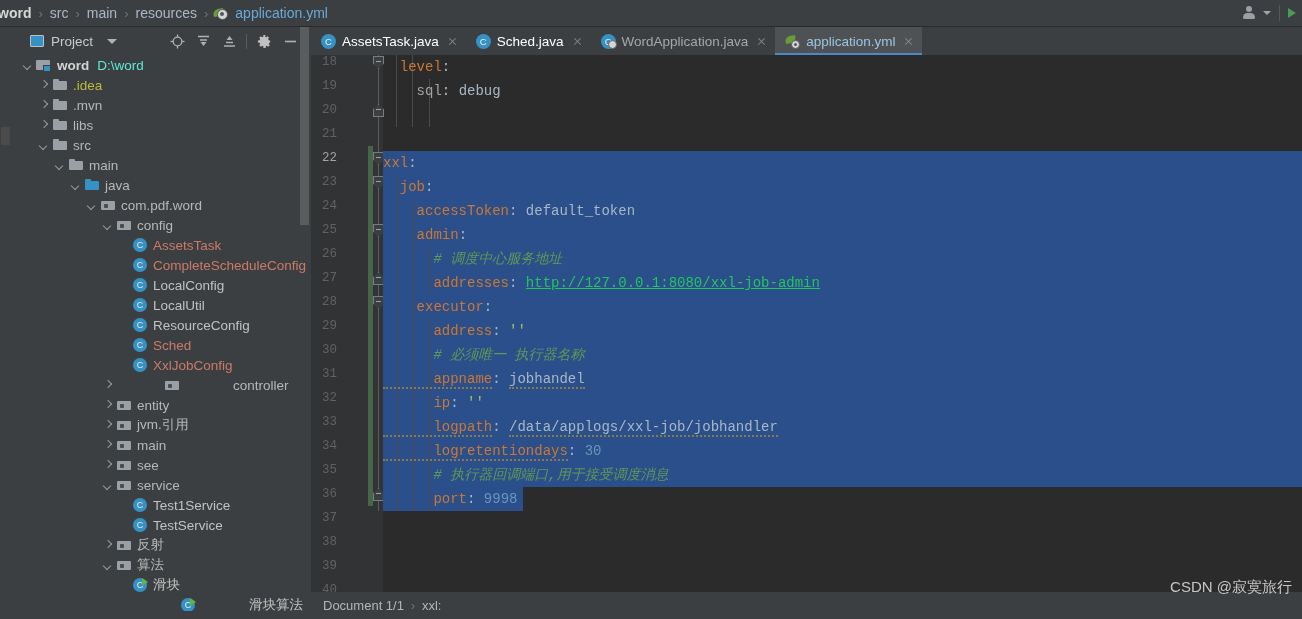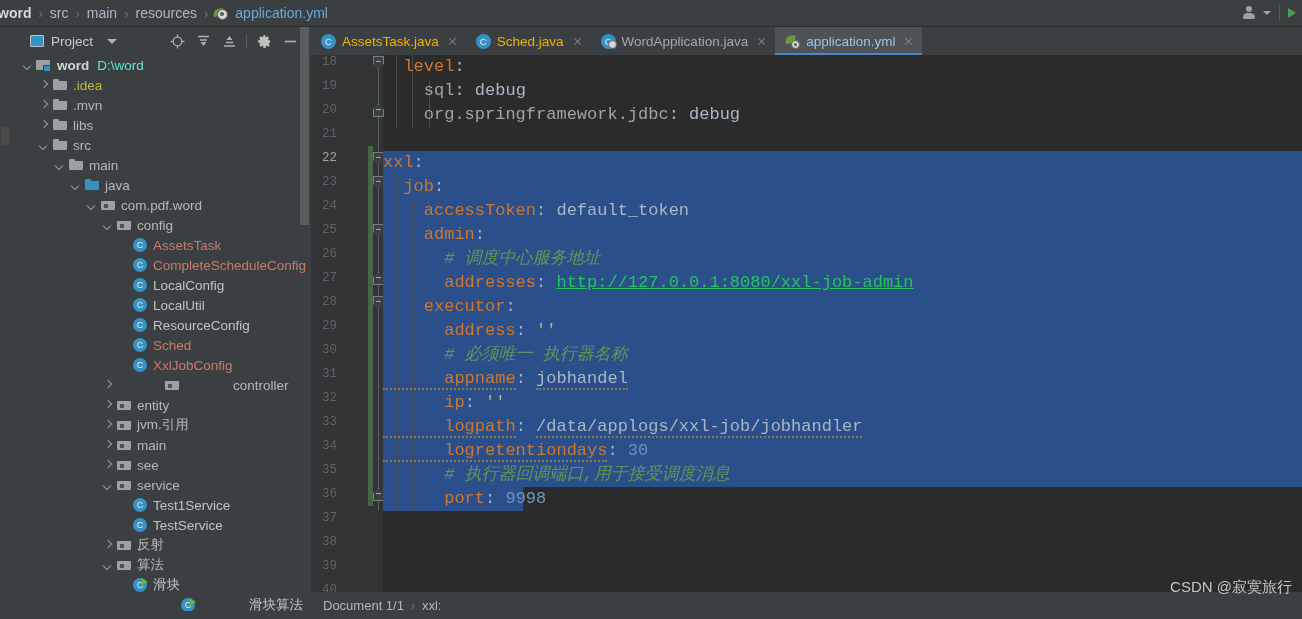--- a/index.html
+++ b/index.html
@@ -167,21 +167,21 @@
   }
   .tab{
     display:flex;align-items:center;padding:0 8px 0 10px;gap:6px;
     font-size:13.5px;position:relative;box-sizing:border-box;
   }
   .tab.active{background:#4e5254;}
   .tab.active:after{
     content:"";position:absolute;left:0;right:0;bottom:0;height:2px;background:#4a88c7;
   }
   .tab .tname{white-space:nowrap;}
-  .tab .tname.red{color:#eab308;}
+  .tab .tname.red{color:#ffffff;}
   .tab .tname.grey{color:#a7a7a7;}
   .tab .tname.blue{color:#9cc4e4;}
   .tclose{
     width:11px;height:11px;position:relative;opacity:.75;margin-left:2px;
   }
   .tclose:before,.tclose:after{
     content:"";position:absolute;left:1px;top:5px;width:9px;height:1.4px;background:#9a9a9a;
   }
   .tclose:before{transform:rotate(45deg);}
   .tclose:after{transform:rotate(-45deg);}
@@ -229,21 +229,21 @@
     position:absolute;left:62px;width:11px;height:11px;box-sizing:border-box;
     border:1px solid #7a7d7f;background:#3c3f41;
   }
   .fold:after{content:"";position:absolute;left:2px;top:4px;width:5px;height:1px;background:#a0a3a5;}
   .fold.exp{clip-path:polygon(0 0,100% 0,100% 60%,50% 100%,0 60%);height:13px;}
   .fold.end{clip-path:polygon(0 40%,50% 0,100% 40%,100% 100%,0 100%);height:13px;}
 
   .codearea{
     position:absolute;left:72px;top:0;width:919px;height:564px;
     font-family:"Liberation Mono","DejaVu Sans Mono",monospace;
-    font-size:17px;
+    font-size:14px;
   }
   .cline{position:relative;height:24px;line-height:24px;white-space:pre;}
   .selrow{position:absolute;left:0;top:0;height:24px;background:#2a4f8a;}
   .ctext{position:relative;}
   .k{color:#cc7832;}      
   .v{color:#a9b7c6;}      
   .n{color:#6897bb;}      
   .s{color:#a5c261;}      
   .cm{color:#629755;font-style:italic;}  
   .ki{color:#a3a3a3;}
@@ -557,21 +557,21 @@
           <div class="fold exp" style="top: 97px;"></div>
           <div class="fold exp" style="top: 121px;"></div>
           <div class="fold exp" style="top: 169px;"></div>
           <div class="fold end" style="top: 217px;"></div>
           <div class="fold exp" style="top: 241px;"></div>
           <div class="fold end" style="top: 433px;"></div>
         </div>
       <div class="codearea" id="codearea">
           <div class="cline"><div class="indentline" style="left: 13.24px;"></div><div class="indentline" style="left: 29.48px;"></div><span class="ctext"><span class="k">  level</span><span class="v">:</span></span></div>
           <div class="cline"><div class="indentline" style="left: 13.24px;"></div><div class="indentline" style="left: 29.48px;"></div><div class="indentline" style="left: 45.72px;"></div><span class="ctext"><span class="ki">    sql</span><span class="v">: </span><span class="v">debug</span></span></div>
-          <div class="cline"><div class="indentline" style="left: 13.24px;"></div><div class="indentline" style="left: 29.48px;"></div><div class="indentline" style="left: 45.72px;"></div><span class="ctext"><span class="ki">    org.springframework.jdbc</span><span class="v">: </span><span class="v">debug</span></span></div>
+          <div class="cline"><div class="indentline" style="left: 13.24px;"></div><div class="indentline" style="left: 29.48px;"></div><div class="indentline" style="left: 45.72px;"></div></div>
           <div class="cline"><span class="ctext"></span></div>
           <div class="cline"><div class="selrow" style="width: 919px; background: rgb(42, 79, 138);"></div><span class="ctext"><span class="k">xxl</span><span class="v">:</span></span></div>
           <div class="cline"><div class="selrow" style="width: 919px; background: rgb(42, 79, 138);"></div><div class="indentline" style="left: 13.24px;"></div><span class="ctext"><span class="k">  job</span><span class="v">:</span></span></div>
           <div class="cline"><div class="selrow" style="width: 919px; background: rgb(42, 79, 138);"></div><div class="indentline" style="left: 13.24px;"></div><div class="indentline" style="left: 29.48px;"></div><span class="ctext"><span class="k">    accessToken</span><span class="v">: </span><span class="v">default_token</span></span></div>
           <div class="cline"><div class="selrow" style="width: 919px; background: rgb(42, 79, 138);"></div><div class="indentline" style="left: 13.24px;"></div><div class="indentline" style="left: 29.48px;"></div><span class="ctext"><span class="k">    admin</span><span class="v">:</span></span></div>
           <div class="cline"><div class="selrow" style="width: 919px; background: rgb(42, 79, 138);"></div><div class="indentline" style="left: 13.24px;"></div><div class="indentline" style="left: 29.48px;"></div><div class="indentline" style="left: 45.72px;"></div><span class="ctext"><span class="cm">      # 调度中心服务地址</span></span></div>
           <div class="cline"><div class="selrow" style="width: 919px; background: rgb(42, 79, 138);"></div><div class="indentline" style="left: 13.24px;"></div><div class="indentline" style="left: 29.48px;"></div><div class="indentline" style="left: 45.72px;"></div><span class="ctext"><span class="k">      addresses</span><span class="v">: </span><span class="lnk">http://127.0.0.1:8080/xxl-job-admin</span></span></div>
           <div class="cline"><div class="selrow" style="width: 919px; background: rgb(42, 79, 138);"></div><div class="indentline" style="left: 13.24px;"></div><div class="indentline" style="left: 29.48px;"></div><span class="ctext"><span class="k">    executor</span><span class="v">:</span></span></div>
           <div class="cline"><div class="selrow" style="width: 919px; background: rgb(42, 79, 138);"></div><div class="indentline" style="left: 13.24px;"></div><div class="indentline" style="left: 29.48px;"></div><div class="indentline" style="left: 45.72px;"></div><span class="ctext"><span class="k">      address</span><span class="v">: </span><span class="s">''</span></span></div>
           <div class="cline"><div class="selrow" style="width: 919px; background: rgb(42, 79, 138);"></div><div class="indentline" style="left: 13.24px;"></div><div class="indentline" style="left: 29.48px;"></div><div class="indentline" style="left: 45.72px;"></div><span class="ctext"><span class="cm">      # 必须唯一 执行器名称</span></span></div>

